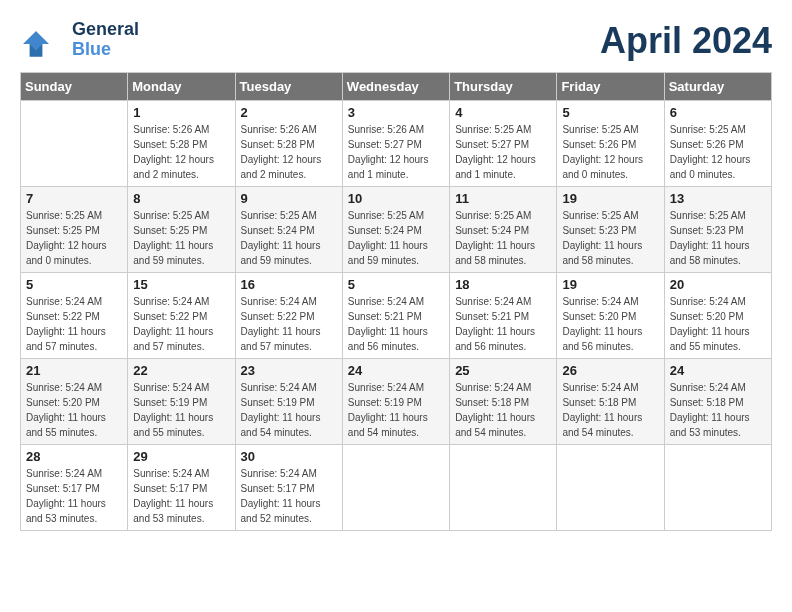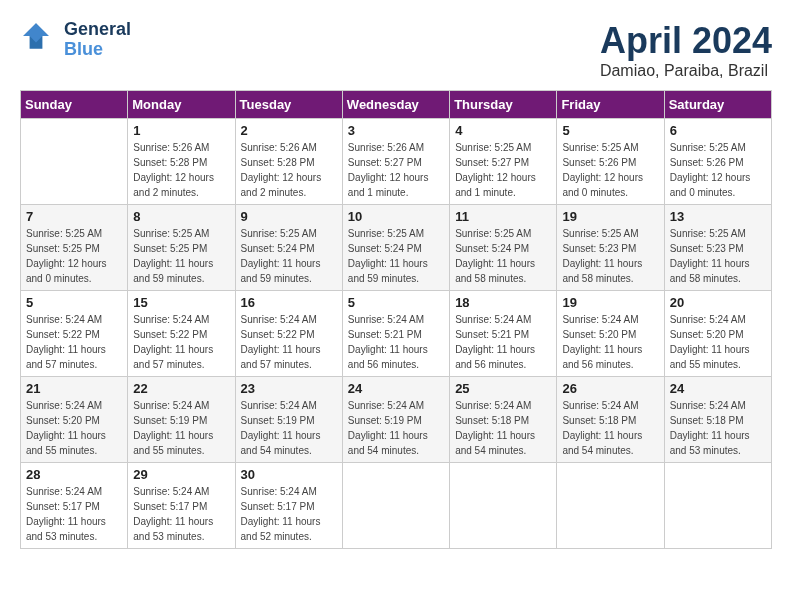--- a/index.html
+++ b/index.html
@@ -11,22 +11,22 @@
       padding: 20px;
     }
     .header {
       display: flex;
       justify-content: space-between;
       align-items: flex-start;
       margin-bottom: 10px;
     }
     .logo {
       display: flex;
-      align-items: flex-start;
-      gap: 12px;
+      align-items: flex-end;
+      gap: 20px;
     }
     .logo-text {
       font-size: 18px;
       font-weight: bold;
       color: #1a3a5c;
       line-height: 1.1;
     }
     .logo-text span {
       color: #4a90d9;
     }
@@ -44,21 +44,21 @@
     .title-location {
       font-size: 16px;
       color: #333;
     }
     table {
       width: 100%;
       border-collapse: collapse;
       font-size: 11px;
     }
     thead tr th {
-      background-color: #701a75;
+      background-color: #737373;
       color: #fff;
       padding: 6px 4px;
       text-align: left;
       font-size: 13px;
       font-weight: bold;
       border: 1px solid #ccc;
       margin-top: 8px;
     }
     tbody tr td {
       border: 1px solid #ccc;
@@ -97,21 +97,20 @@
       <polygon points="20,4 36,20 28,20 28,36 12,36 12,20 4,20" fill="#2c6fad"></polygon>
       <polygon points="20,4 36,20 28,20 20,28 12,20 4,20" fill="#4a90d9" opacity="0.7"></polygon>
     </svg>
     <div class="logo-text">
       <div>General</div>
       <div><span>Blue</span></div>
     </div>
   </div>
   <div class="title-block">
     <div class="title-month">April 2024</div>
-    <div class="title-location">Damiao, Paraiba, Brazil</div>
   </div>
 </div>
 
 <table>
   <thead>
     <tr>
     <th>Sunday</th>
         <th>Monday</th>
         <th>Tuesday</th>
         <th>Wednesday</th>

